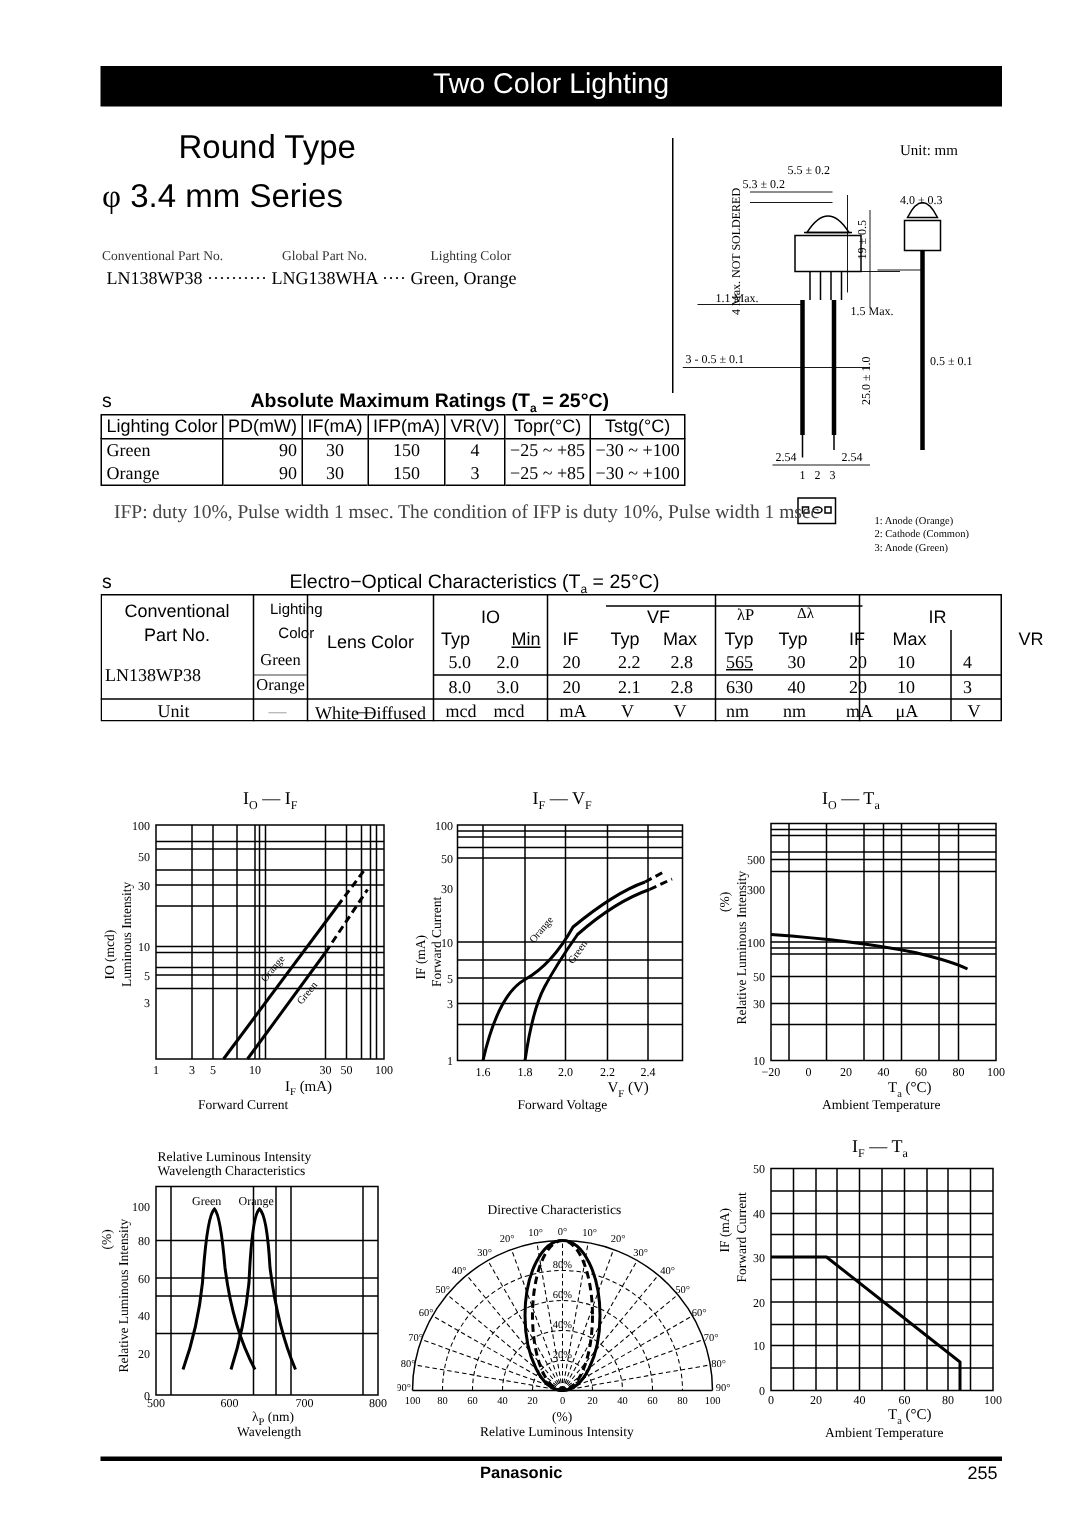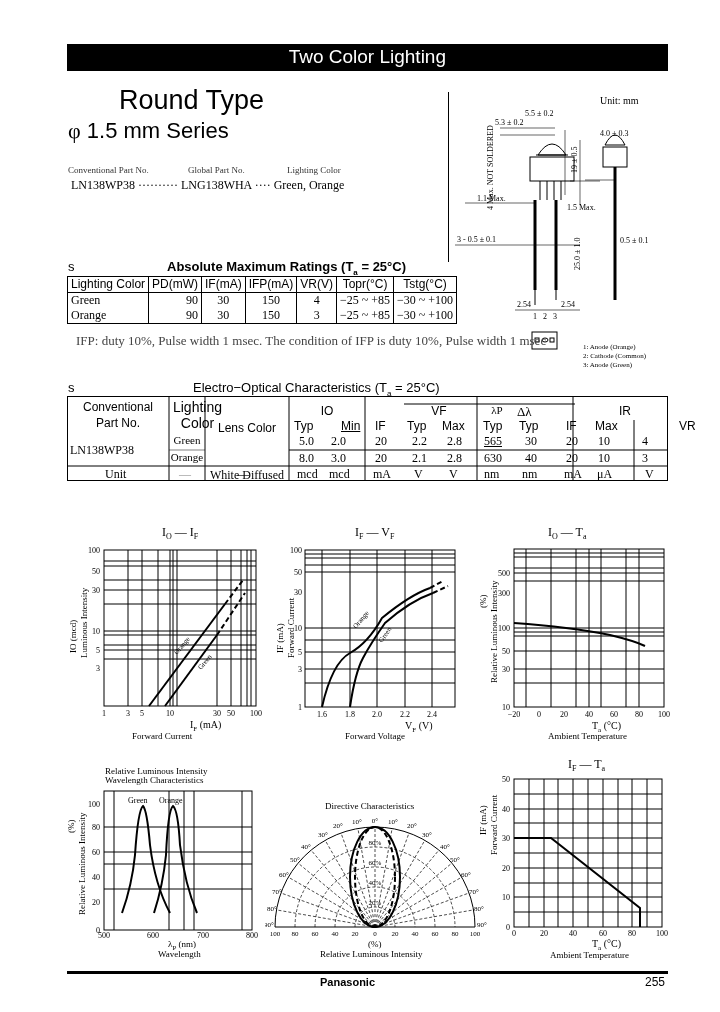--- a/index.html
+++ b/index.html
@@ -2,21 +2,21 @@
 <html><head>
 <meta charset="utf-8">
 <style>
   html, body { margin:0; padding:0; background:#fff; }
   body { width:720px; height:1012px; position:relative; overflow:hidden; font-family:"Liberation Serif", serif; color:#000; }
   .abs { position:absolute; }
   .sans { font-family:"Liberation Sans", sans-serif; }
   .serif { font-family:"Liberation Serif", serif; }
   #banner { left:67px; top:44px; width:601px; height:27px; background:#000; color:#fff; }
   #banner span { position:absolute; right:222px; top:2px; font-size:19px; font-family:"Liberation Sans", sans-serif; }
-  #title1 { left:119px; top:85px; font-size:27px; }
+  #title1 { left:119px; top:85px; font-size:22px; }
   #title2 { left:68px; top:118px; font-size:22px; }
   .smallhdr { font-size:9px; color:#333; }
   .part { font-size:12px; }
   table { border-collapse:collapse; }
   #amr td { border-left:1px solid #000; border-right:1px solid #000; padding:0 3px; font-size:12px; line-height:15px; text-align:center; white-space:nowrap; }
   #amr tr.h td { border-bottom:1px solid #000; font-family:"Liberation Sans", sans-serif; font-size:12px; }
   #amr { border:1px solid #000; }
   .sec-title { font-size:13px; font-family:"Liberation Sans", sans-serif; }
   .chart-title { font-size:12px; }
   .axlbl { font-size:9px; }
@@ -25,21 +25,21 @@
 </style>
 </head>
 <body>
 
 <div id="banner" class="abs">
   <span>Two Color Lighting</span>
 </div>
 
 <div id="title1" class="abs sans">Round Type</div>
 <div id="title2" class="abs sans">
-  <span class="serif">φ</span><span> </span><span>1.5 mm Series</span>
+  <span class="serif">φ</span><span> </span><span>3.4 mm Series</span>
 </div>
 
 <div class="abs smallhdr" style="left:68px;top:165px;">Conventional Part No.</div>
 <div class="abs smallhdr" style="left:188px;top:165px;">Global Part No.</div>
 <div class="abs smallhdr" style="left:287px;top:165px;">Lighting Color</div>
 <div class="abs part" style="left:71px;top:178px;">
   <span>LN138WP38</span>
   <span>··········</span>
   <span>LNG138WHA</span>
   <span>····</span>
@@ -158,29 +158,29 @@
   <line x1="567" y1="24" x2="567" y2="85" stroke="#000"></line>
   <line x1="337" y1="8" x2="508" y2="8" stroke="#000"></line>
   <line x1="222" y1="54" x2="601" y2="54" stroke="#000"></line>
   <line x1="0" y1="70" x2="601" y2="70" stroke="#000"></line>
   <line x1="102" y1="54" x2="138" y2="54" stroke="#000" stroke-width="0.5"></line>
 </svg>
 <div class="abs sans" style="left:67px;top:399px;width:102px;text-align:center;font-size:12px;line-height:16px;">
   <div>Conventional</div>
   <div>Part No.</div>
 </div>
-<div class="abs sans" style="left:169px;top:399px;width:57px;text-align:center;font-size:14px;line-height:16px;">
+<div class="abs sans" style="left:169px;top:399px;width:57px;text-align:center;font-size:10px;line-height:16px;">
   <div>Lighting</div>
   <div>Color</div>
 </div>
 <div class="abs sans" style="left:205px;top:408px;width:84px;text-align:center;font-size:12px;margin-top:13px;">Lens Color</div>
 <div class="abs sans" style="left:289px;top:404px;width:76px;text-align:center;font-size:12px;">IO</div>
 <div class="abs sans" style="left:404px;top:404px;width:70px;text-align:center;font-size:12px;">VF</div>
 <div class="abs serif" style="left:477px;top:404px;width:40px;text-align:center;font-size:11px;">λP</div>
-<div class="abs serif" style="left:517px;top:404px;width:40px;text-align:left;font-size:13px;">Δλ</div>
+<div class="abs serif" style="left:517px;top:404px;width:40px;text-align:center;font-size:10px;">Δλ</div>
 <div class="abs sans" style="left:610px;top:404px;width:30px;text-align:center;font-size:12px;">IR</div>
 <div class="abs sans" style="left:289px;top:419px;width:381px;font-size:12px;">
   <span class="abs" style="left:5px;">Typ</span>
   <span class="abs" style="left:52px;text-decoration:underline;">Min</span>
   <span class="abs" style="left:86px;">IF</span>
   <span class="abs" style="left:118px;">Typ</span>
   <span class="abs" style="left:153px;">Max</span>
   <span class="abs" style="left:194px;">Typ</span>
   <span class="abs" style="left:230px;">Typ</span>
   <span class="abs" style="left:277px;">IF</span>

